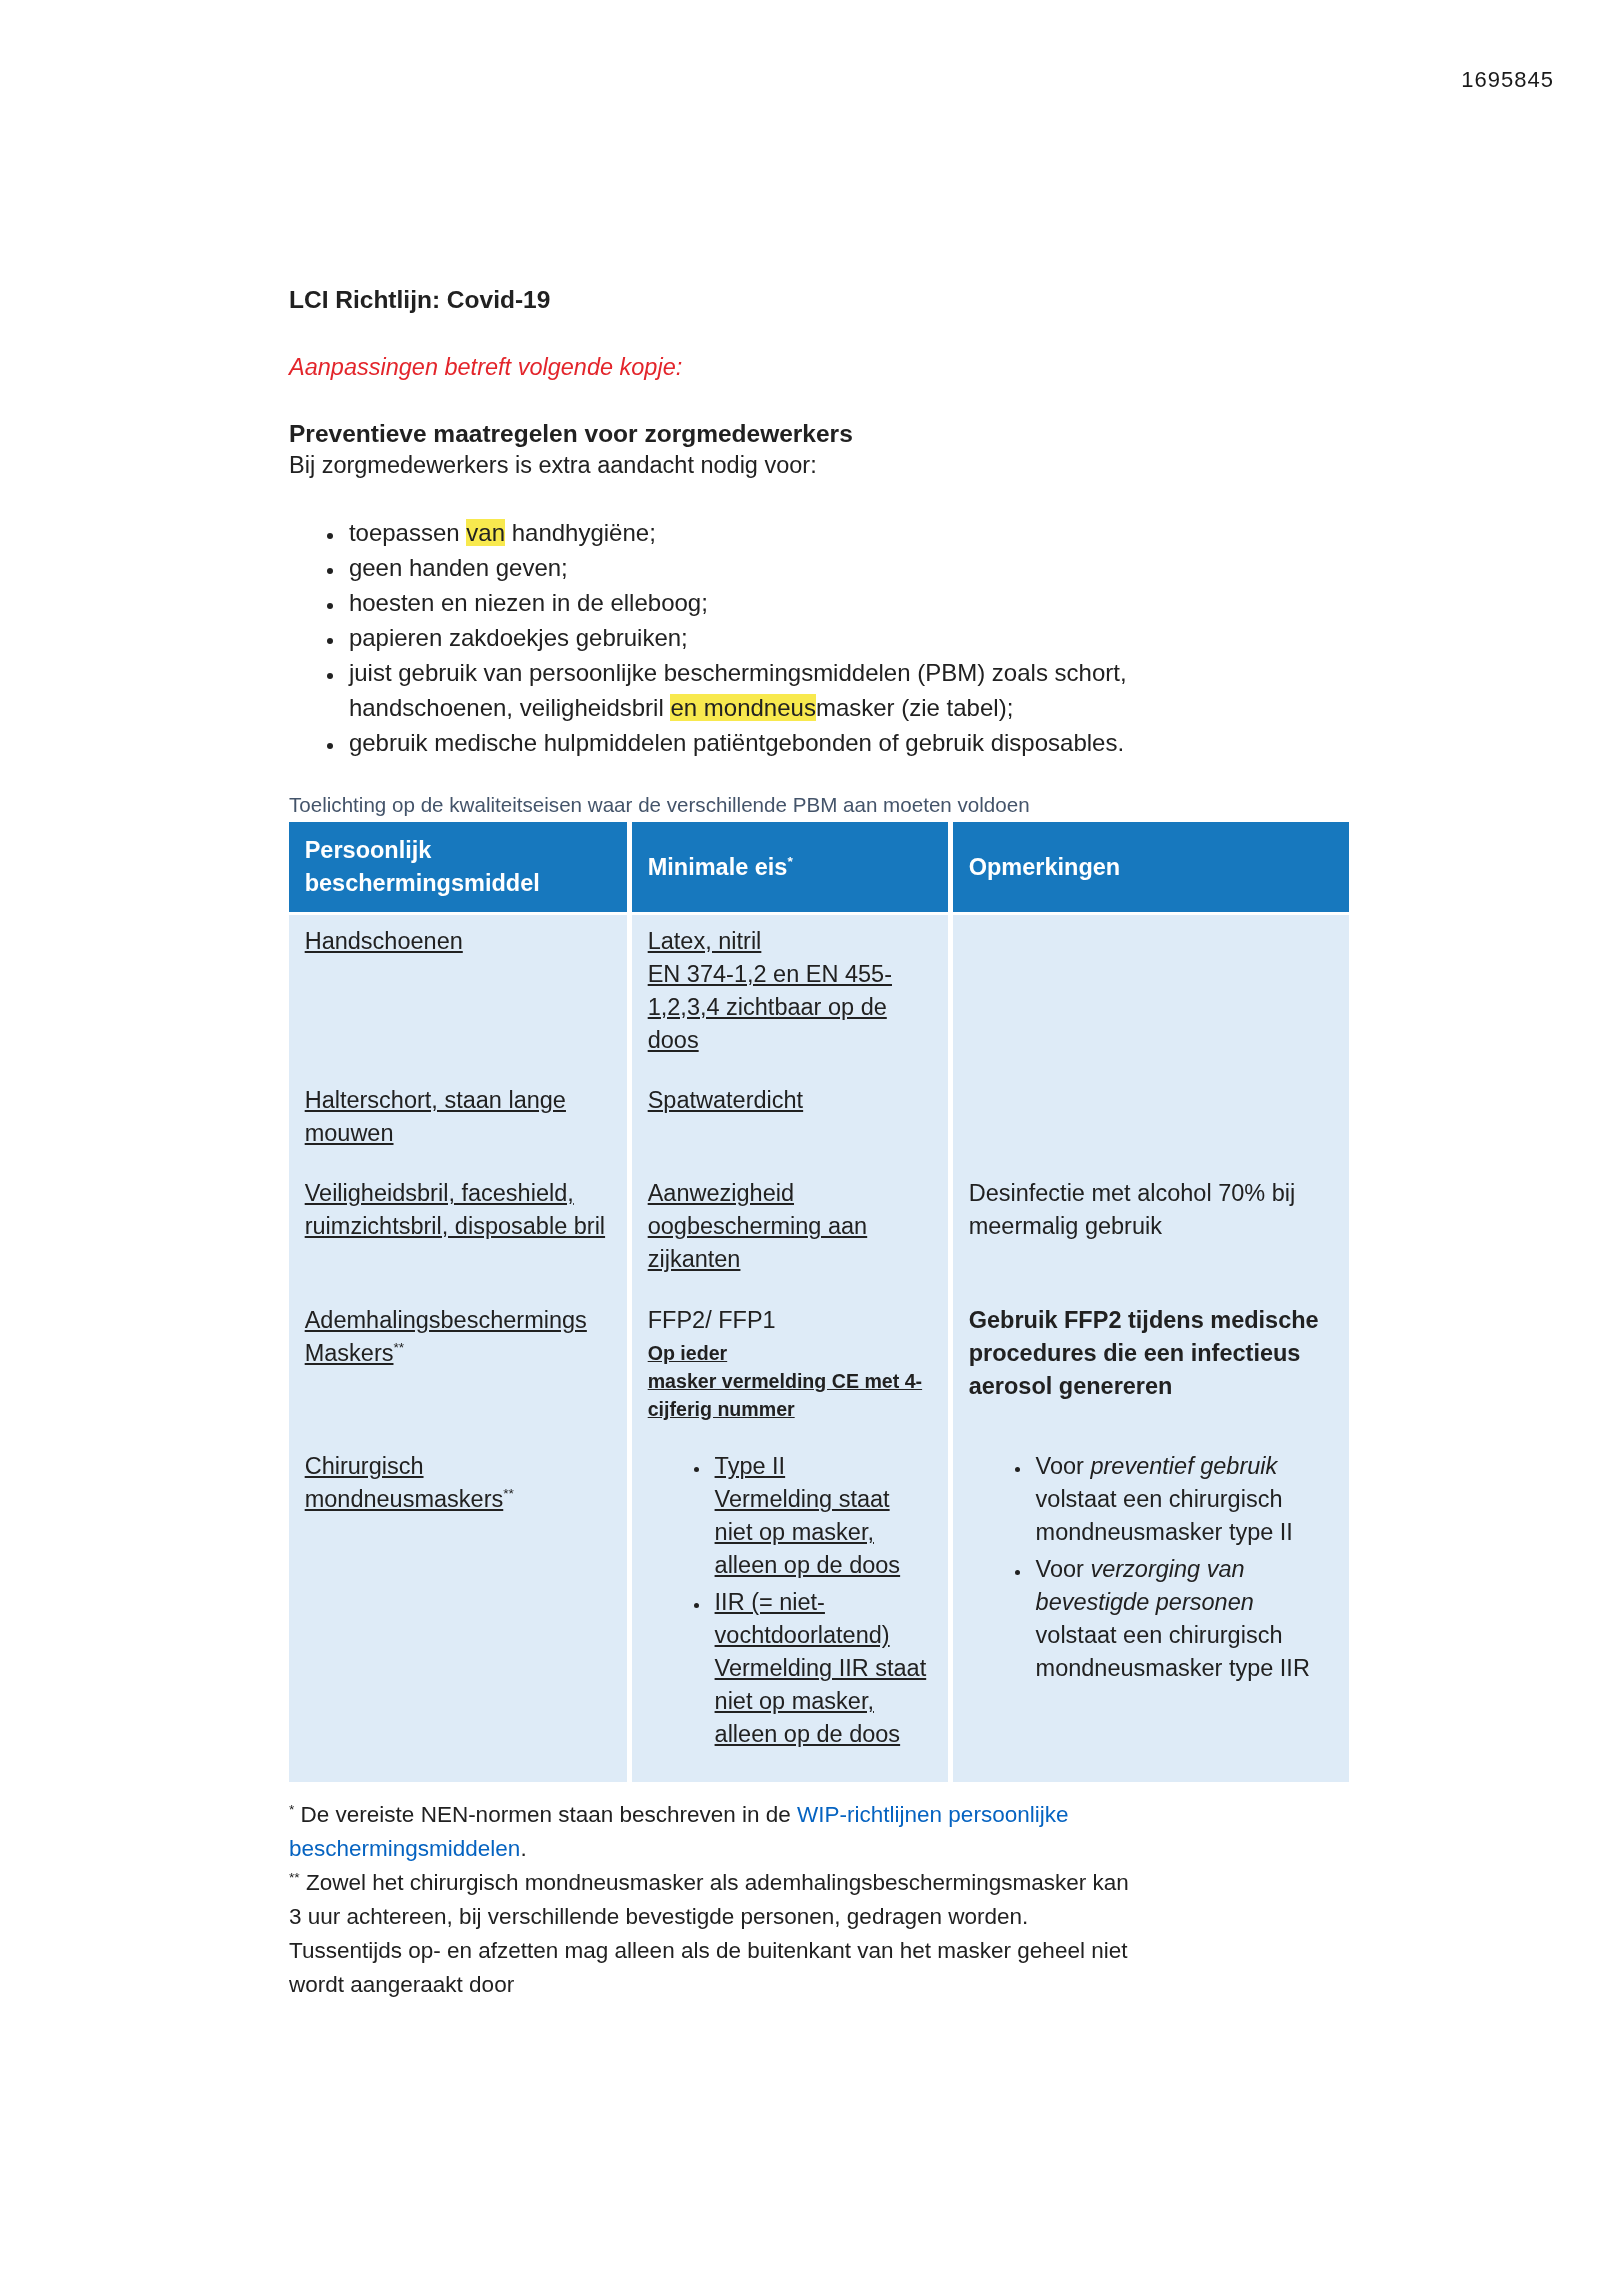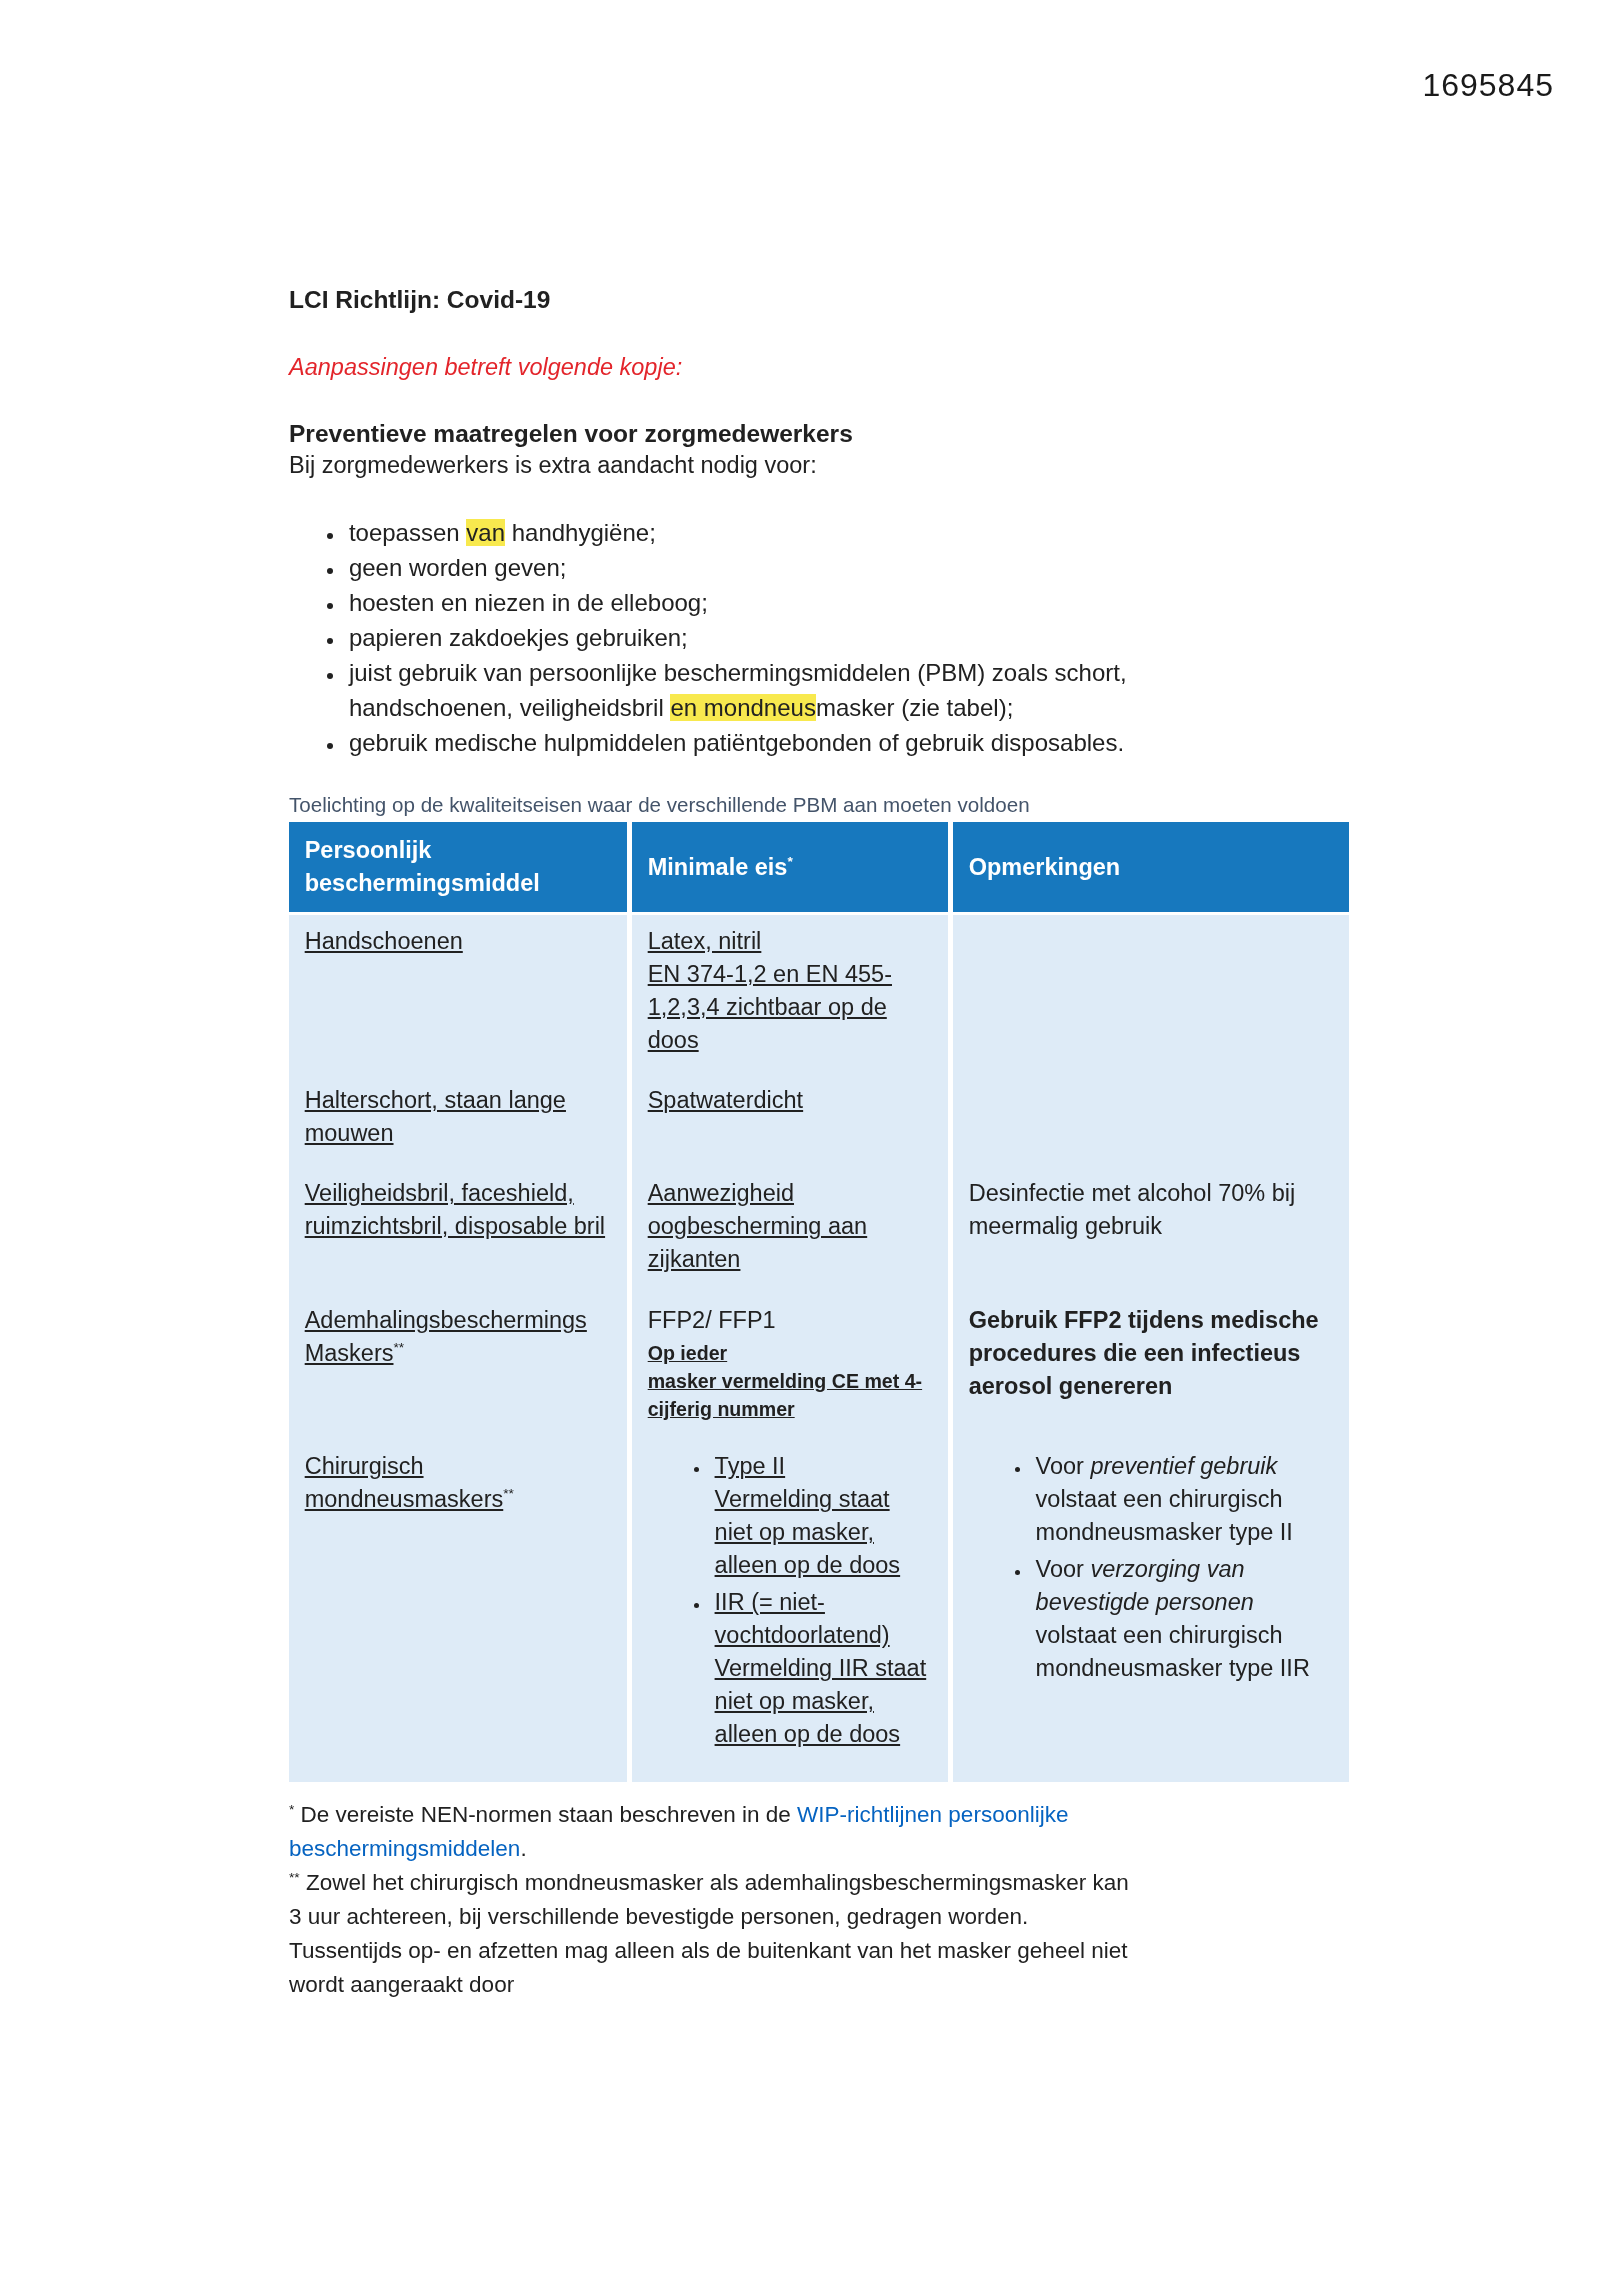--- a/index.html
+++ b/index.html
@@ -9,21 +9,21 @@
     height: 2292px;
     background: #ffffff;
     font-family: "Liberation Sans", sans-serif;
     color: #212121;
     overflow: hidden;
   }
   .doc-number {
     position: absolute;
     top: 67px;
     right: 67px;
-    font-size: 32px;
+    font-size: 22px;
     letter-spacing: 1px;
     color: #1a1a1a;
   }
   .content {
     position: absolute;
     left: 289px;
     top: 284px;
     width: 840px;
   }
   .title {
@@ -128,21 +128,21 @@
 
     <h1 class="title">LCI Richtlijn: Covid-19</h1>
 
     <p class="change-note">Aanpassingen betreft volgende kopje:</p>
 
     <h2 class="section-heading">Preventieve maatregelen voor zorgmedewerkers</h2>
     <p class="section-intro">Bij zorgmedewerkers is extra aandacht nodig voor:</p>
 
     <ul class="bullets">
       <li><span>toepassen </span><span class="hl">van</span><span> handhygiëne;</span></li>
-      <li><span>geen worden geven;</span></li>
+      <li><span>geen handen geven;</span></li>
       <li><span>hoesten en niezen in de elleboog;</span></li>
       <li><span>papieren zakdoekjes gebruiken;</span></li>
       <li><span>juist gebruik van persoonlijke beschermingsmiddelen (PBM) zoals schort, handschoenen, veiligheidsbril </span><span class="hl">en mondneus</span><span>masker (zie tabel);</span></li>
       <li><span>gebruik medische hulpmiddelen patiëntgebonden of gebruik disposables.</span></li>
     </ul>
 
     <p class="table-caption">Toelichting op de kwaliteitseisen waar de verschillende PBM aan moeten voldoen</p>
 
     <table class="pbm-table">
       <colgroup>

